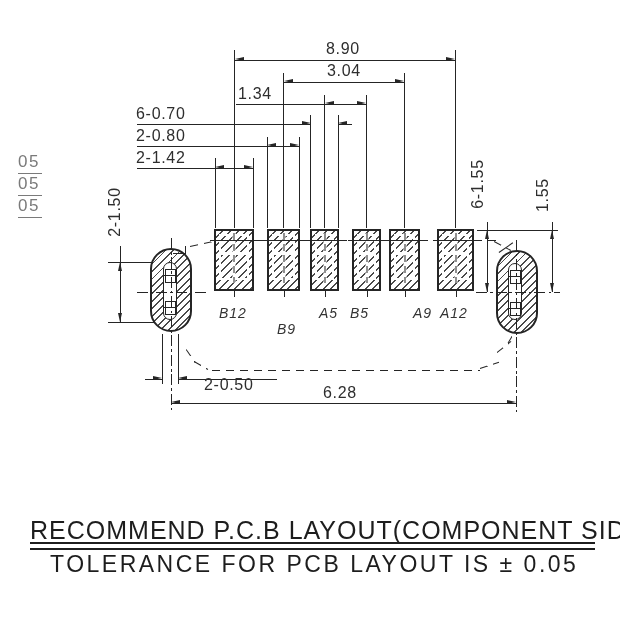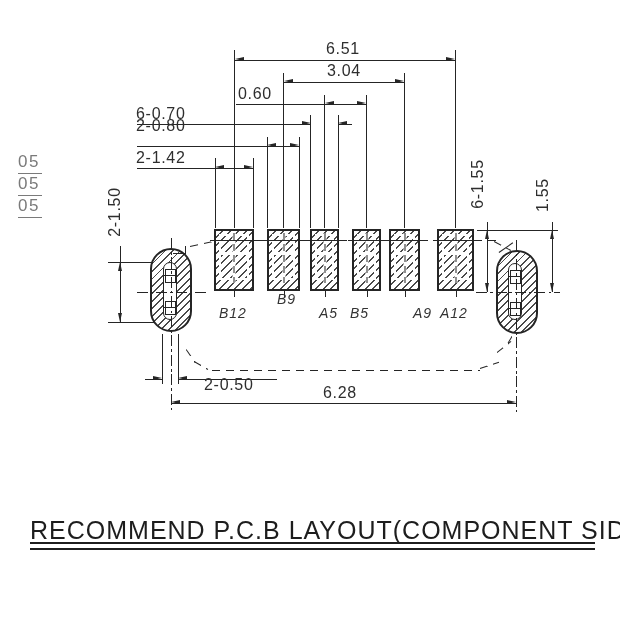--- a/index.html
+++ b/index.html
@@ -62,42 +62,42 @@
   <div class="v" style="left:310px;top:115px;height:113px"></div>
   <div class="v" style="left:338px;top:115px;height:113px"></div>
   <div class="v" style="left:267px;top:137px;height:91px"></div>
   <div class="v" style="left:299px;top:137px;height:91px"></div>
   <div class="v" style="left:215px;top:158px;height:70px"></div>
   <div class="v" style="left:253px;top:158px;height:70px"></div>
 
   <div class="h" style="left:235px;top:60px;width:220px"></div>
   <div class="a aL" style="left:235px;top:57.3px"></div>
   <div class="a aR" style="left:446px;top:57.3px"></div>
-  <div class="dim" style="left:326px;top:40px">6.51</div>
+  <div class="dim" style="left:326px;top:40px">8.90</div>
 
   <div class="h" style="left:284px;top:82px;width:120px"></div>
   <div class="a aL" style="left:284px;top:79.3px"></div>
   <div class="a aR" style="left:395px;top:79.3px"></div>
   <div class="dim" style="left:327px;top:62px">3.04</div>
 
   <div class="h" style="left:236px;top:104px;width:130px"></div>
   <div class="a aL" style="left:325px;top:101.3px"></div>
   <div class="a aR" style="left:357px;top:101.3px"></div>
-  <div class="dim" style="left:238px;top:85px">0.60</div>
+  <div class="dim" style="left:238px;top:85px">1.34</div>
 
   <div class="h" style="left:137px;top:124px;width:174px"></div>
   <div class="h" style="left:338px;top:124px;width:14px"></div>
   <div class="a aR" style="left:302px;top:121.3px"></div>
   <div class="a aL" style="left:338px;top:121.3px"></div>
   <div class="dim" style="left:136px;top:105px">6-0.70</div>
 
   <div class="h" style="left:137px;top:146px;width:162px"></div>
   <div class="a aL" style="left:267px;top:143.3px"></div>
   <div class="a aR" style="left:290px;top:143.3px"></div>
-  <div class="dim" style="left:136px;top:117px">2-0.80</div>
+  <div class="dim" style="left:136px;top:127px">2-0.80</div>
 
   <div class="h" style="left:137px;top:168px;width:116px"></div>
   <div class="a aL" style="left:215px;top:165.3px"></div>
   <div class="a aR" style="left:244px;top:165.3px"></div>
   <div class="dim" style="left:136px;top:149px">2-1.42</div>
 
   <div class="v" style="left:120px;top:246px;height:76px"></div>
   <div class="a aU" style="left:117.7px;top:262px"></div>
   <div class="a aD" style="left:117.7px;top:313px"></div>
   <div class="h" style="left:108px;top:262px;width:44px"></div>
@@ -160,21 +160,21 @@
   </div>
   <div class="pad" style="left:437px;width:33px">
     <div class="pad-inner"></div>
       <div class="pad-mid"></div>
       <div class="pad-cl"></div>
     <div class="pad-hline"></div>
       <div class="tick-b"></div>
   </div>
 
   <div class="plabel" style="left:219px;top:305px">B12</div>
-  <div class="plabel" style="left:277px;top:291px">B9</div>
+  <div class="plabel" style="left:277px;top:321px">B9</div>
   <div class="plabel" style="left:319px;top:305px">A5</div>
   <div class="plabel" style="left:350px;top:305px">B5</div>
   <div class="plabel" style="left:413px;top:305px">A9</div>
   <div class="plabel" style="left:440px;top:305px">A12</div>
 
   <div class="hole" style="left:150px;top:248px">
     <div class="slot" style="left:11px;top:12px;width:12px;height:56px"></div>
     <div class="hrect" style="left:13px;top:19px;width:9px;height:12px"></div>
     <div class="hrect" style="left:13px;top:51px;width:9px;height:12px"></div>
   </div>
@@ -209,14 +209,15 @@
   <div class="dim" style="left:204px;top:376px">2-0.50</div>
 
   <div class="h" style="left:171px;top:403px;width:345px"></div>
   <div class="a aL" style="left:171px;top:400.3px"></div>
   <div class="a aR" style="left:507px;top:400.3px"></div>
   <div class="dim" style="left:323px;top:384px">6.28</div>
 
   <div class="title1">RECOMMEND P.C.B LAYOUT(COMPONENT SIDE)</div>
   <div class="rule" style="left:30px;top:542px;width:565px;height:2.2px"></div>
   <div class="rule" style="left:30px;top:548px;width:565px;height:1.5px"></div>
+  <div class="title2">TOLERANCE FOR PCB LAYOUT IS ± 0.05</div>
 
 </div>
 
 </body></html>

